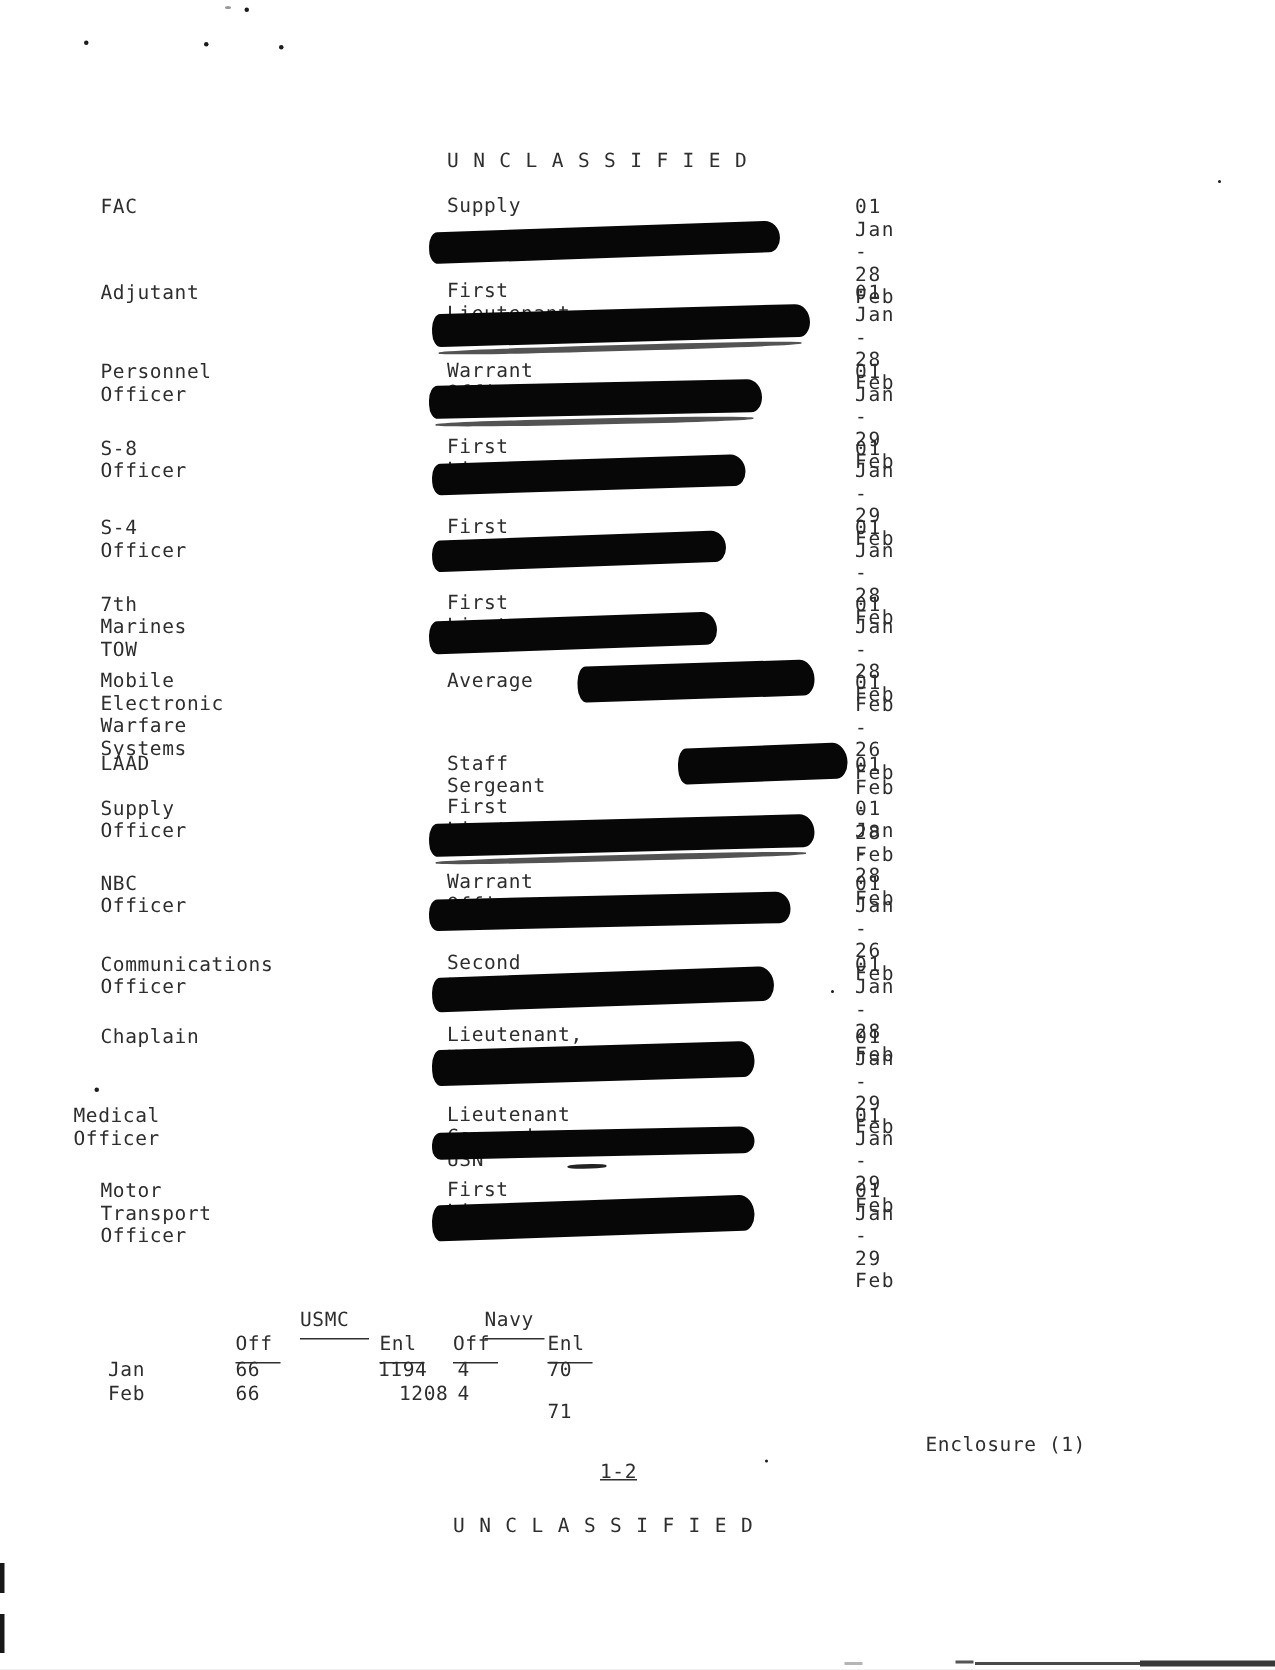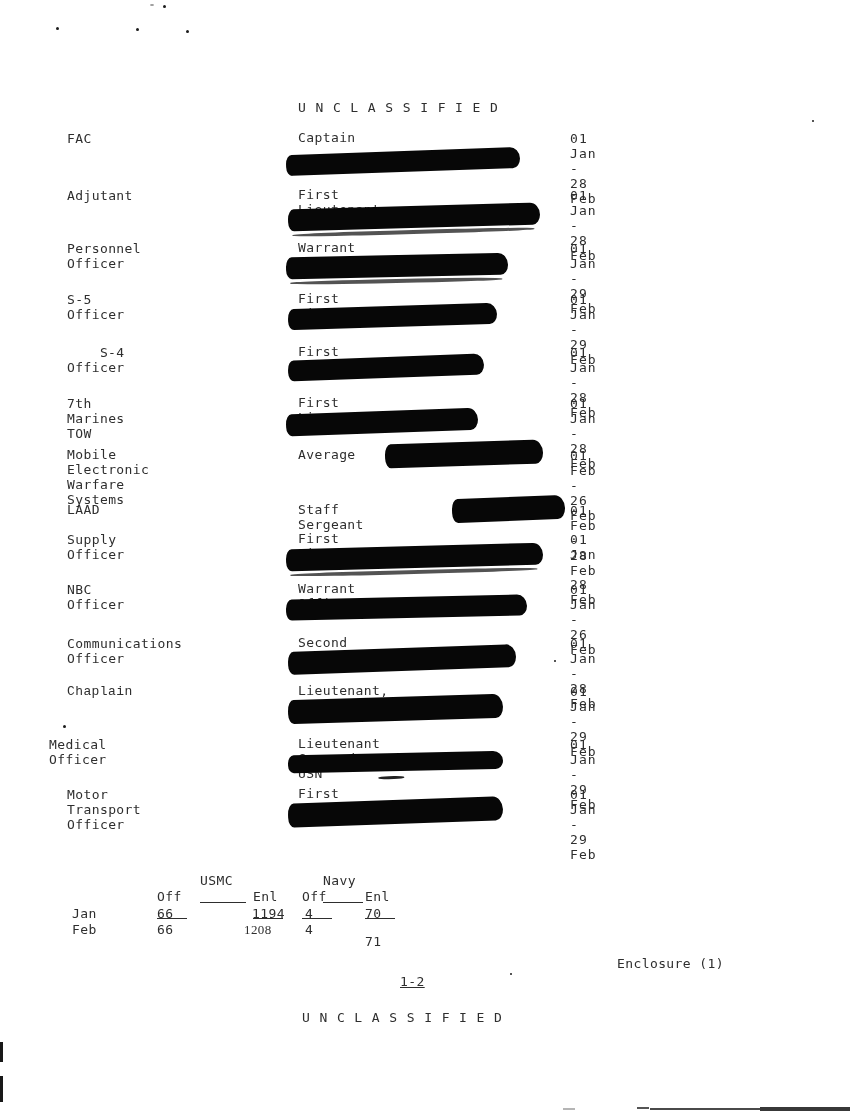--- a/index.html
+++ b/index.html
@@ -28,63 +28,63 @@
     content:"";
     position:absolute;left:4px;right:6px;bottom:-6px;height:4px;
     background:#1a1a1a;opacity:.75;border-radius:40%;
   }
   .bar.dash::after{
     content:"";
     position:absolute;left:42%;bottom:-8px;width:26px;height:3px;
     background:#222;border-radius:40%;
   }
   .uline{border-bottom:1.6px solid #2e2e2e;padding-bottom:1px;}
-  .uw{display:inline-block;border-bottom:1.6px solid #2e2e2e;padding-bottom:14px;}
+  .uw{display:inline-block;border-bottom:1.6px solid #2e2e2e;padding-bottom:4px;}
   .heading{letter-spacing:1.4px;}
   .heading .uline{margin-right:10px;}
   .speck{position:absolute;background:#1c1c1c;border-radius:50%;}
   .artifact{position:absolute;background:#3d3d3d;}
 </style>
 </head>
 <body>
 
 <div class="page">
 
   <div class="abs classif" style="left:298px;top:100px;">U N C L A S S I F I E D</div>
 
   <div class="row">
     <span class="abs" style="left:67px;top:131px;">FAC</span>
-    <span class="abs" style="left:298px;top:130px;">Captain</span>
+    <span class="abs" style="left:298px;top:130px;">Supply</span>
     <span class="abs dates" style="left:570px;top:131px;">01 Jan - 28 Feb</span>
     <div class="bar" style="left:286px;top:151px;width:234px;height:21px;transform:rotate(-2deg);"></div>
   </div>
 
   <div class="row">
     <span class="abs" style="left:67px;top:188px;">Adjutant</span>
     <span class="abs" style="left:298px;top:187px;">First Lieutenant</span>
     <span class="abs dates" style="left:570px;top:188px;">01 Jan - 28 Feb</span>
     <div class="bar smear" style="left:288px;top:206px;width:252px;height:22px;transform:rotate(-1.6deg);"></div>
   </div>
 
   <div class="row">
     <span class="abs" style="left:67px;top:241px;">Personnel Officer</span>
     <span class="abs" style="left:298px;top:240px;">Warrant Officer</span>
     <span class="abs dates" style="left:570px;top:241px;">01 Jan - 29 Feb</span>
     <div class="bar smear" style="left:286px;top:255px;width:222px;height:22px;transform:rotate(-1.2deg);"></div>
   </div>
 
   <div class="row">
-    <span class="abs" style="left:67px;top:292px;">S-5 Officer</span>
+    <span class="abs" style="left:67px;top:292px;">S-8 Officer</span>
     <span class="abs" style="left:298px;top:291px;">First Lieutenant</span>
     <span class="abs dates" style="left:570px;top:292px;">01 Jan - 29 Feb</span>
     <div class="bar" style="left:288px;top:306px;width:209px;height:21px;transform:rotate(-1.8deg);"></div>
   </div>
 
   <div class="row">
-    <span class="abs" style="left:67px;top:345px;text-align:right;">S-4 Officer</span>
+    <span class="abs" style="left:67px;top:345px;">S-4 Officer</span>
     <span class="abs" style="left:298px;top:344px;">First Lieutenant</span>
     <span class="abs dates" style="left:570px;top:345px;">01 Jan - 28 Feb</span>
     <div class="bar" style="left:288px;top:357px;width:196px;height:21px;transform:rotate(-2.1deg);"></div>
   </div>
 
   <div class="row">
     <span class="abs" style="left:67px;top:396px;">7th Marines TOW</span>
     <span class="abs" style="left:298px;top:395px;">First Lieutenant</span>
     <span class="abs dates" style="left:570px;top:396px;">01 Jan - 28 Feb</span>
     <div class="bar" style="left:286px;top:411px;width:192px;height:22px;transform:rotate(-2deg);"></div>
@@ -121,21 +121,21 @@
 
   <div class="row">
     <span class="abs" style="left:67px;top:636px;">Communications
 Officer</span>
     <span class="abs" style="left:298px;top:635px;">Second Lieutenant</span>
     <span class="abs dates" style="left:570px;top:636px;">01 Jan - 28 Feb</span>
     <div class="bar" style="left:288px;top:648px;width:228px;height:23px;transform:rotate(-2deg);"></div>
   </div>
 
   <div class="row">
-    <span class="abs" style="left:67px;top:684px;font-family:Liberation Mono, monospace;">Chaplain</span>
+    <span class="abs" style="left:67px;top:684px;">Chaplain</span>
     <span class="abs" style="left:298px;top:683px;">Lieutenant, USN</span>
     <span class="abs dates" style="left:570px;top:684px;">01 Jan - 29 Feb</span>
     <div class="bar" style="left:288px;top:697px;width:215px;height:24px;transform:rotate(-1.7deg);"></div>
   </div>
 
   <div class="row">
     <span class="abs" style="left:49px;top:737px;">Medical Officer</span>
     <span class="abs" style="left:298px;top:736px;">Lieutenant Commander, USN</span>
     <span class="abs dates" style="left:570px;top:737px;">01 Jan - 29 Feb</span>
     <div class="bar dash" style="left:288px;top:753px;width:215px;height:18px;transform:rotate(-1.2deg);"></div>
@@ -160,21 +160,21 @@
     <span class="abs uw" style="left:365px;top:889px;min-width:30px;">Enl</span>
 
     <span class="abs" style="left:72px;top:906px;">Jan</span>
     <span class="abs" style="left:157px;top:906px;">66</span>
     <span class="abs" style="left:252px;top:906px;">1194</span>
     <span class="abs" style="left:305px;top:906px;">4</span>
     <span class="abs" style="left:365px;top:906px;">70</span>
 
     <span class="abs" style="left:72px;top:922px;">Feb</span>
     <span class="abs" style="left:157px;top:922px;">66</span>
-    <span class="abs" style="left:244px;top:922px;font-family:Liberation Serif, serif;">1208</span>
+    <span class="abs" style="left:266px;top:922px;">1208</span>
     <span class="abs" style="left:305px;top:922px;">4</span>
     <span class="abs" style="left:365px;top:922px;margin-top:12px;">71</span>
   </div>
 
   <div class="abs" style="left:617px;top:956px;">Enclosure (1)</div>
   <div class="abs" style="left:400px;top:974px;text-decoration:underline;">1-2</div>
   <div class="abs classif" style="left:302px;top:1010px;">U N C L A S S I F I E D</div>
 
   <div class="speck" style="left:56px;top:27px;width:3px;height:3px;"></div>
   <div class="speck" style="left:136px;top:28px;width:3px;height:3px;"></div>

